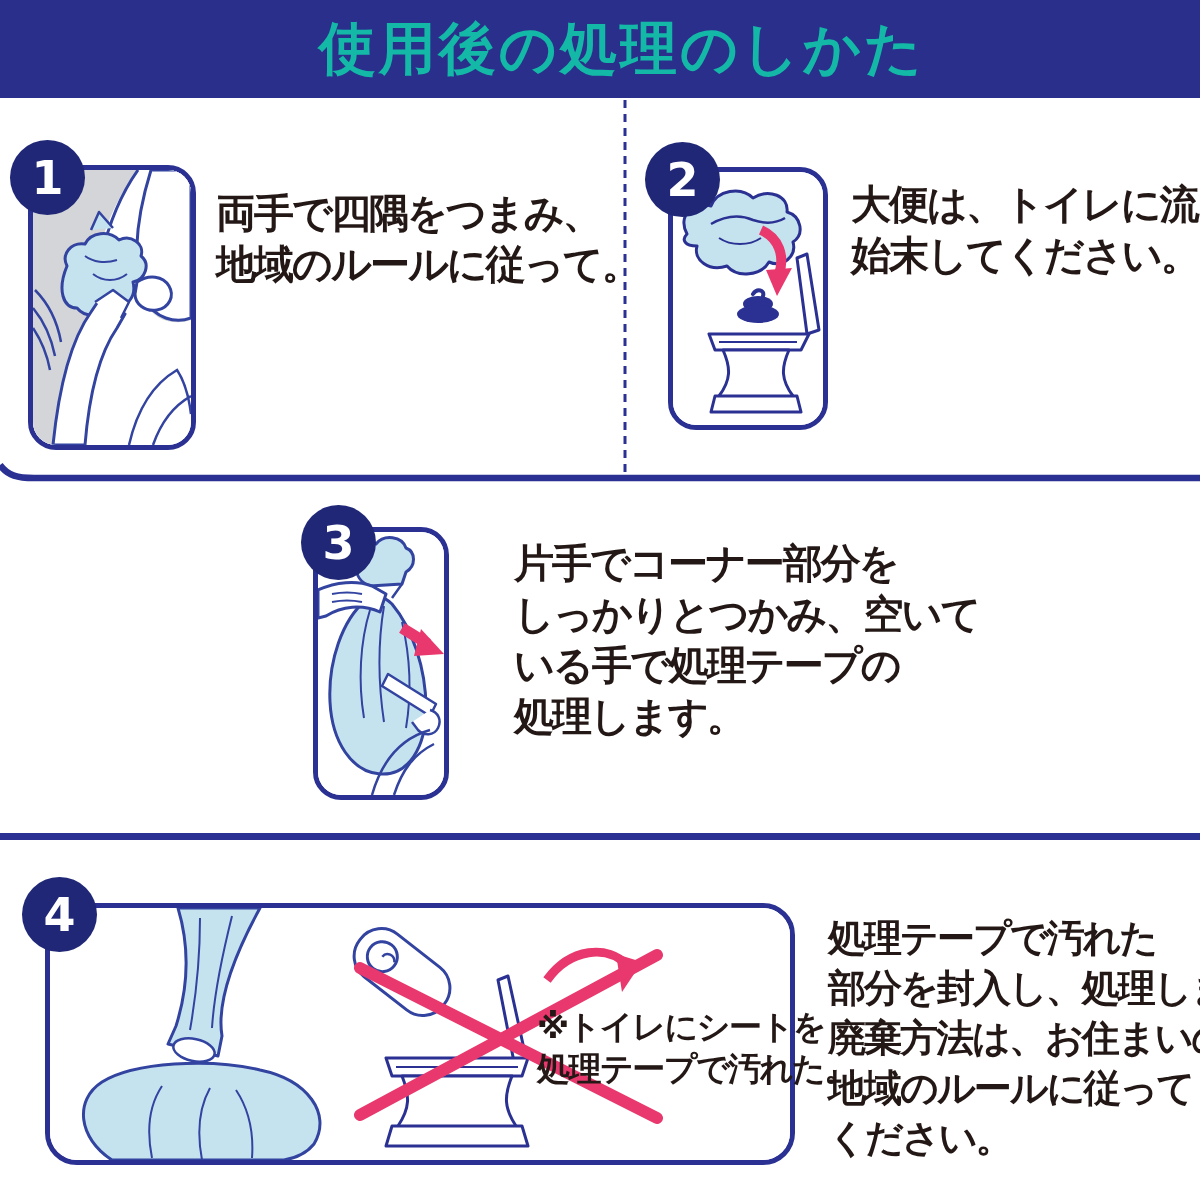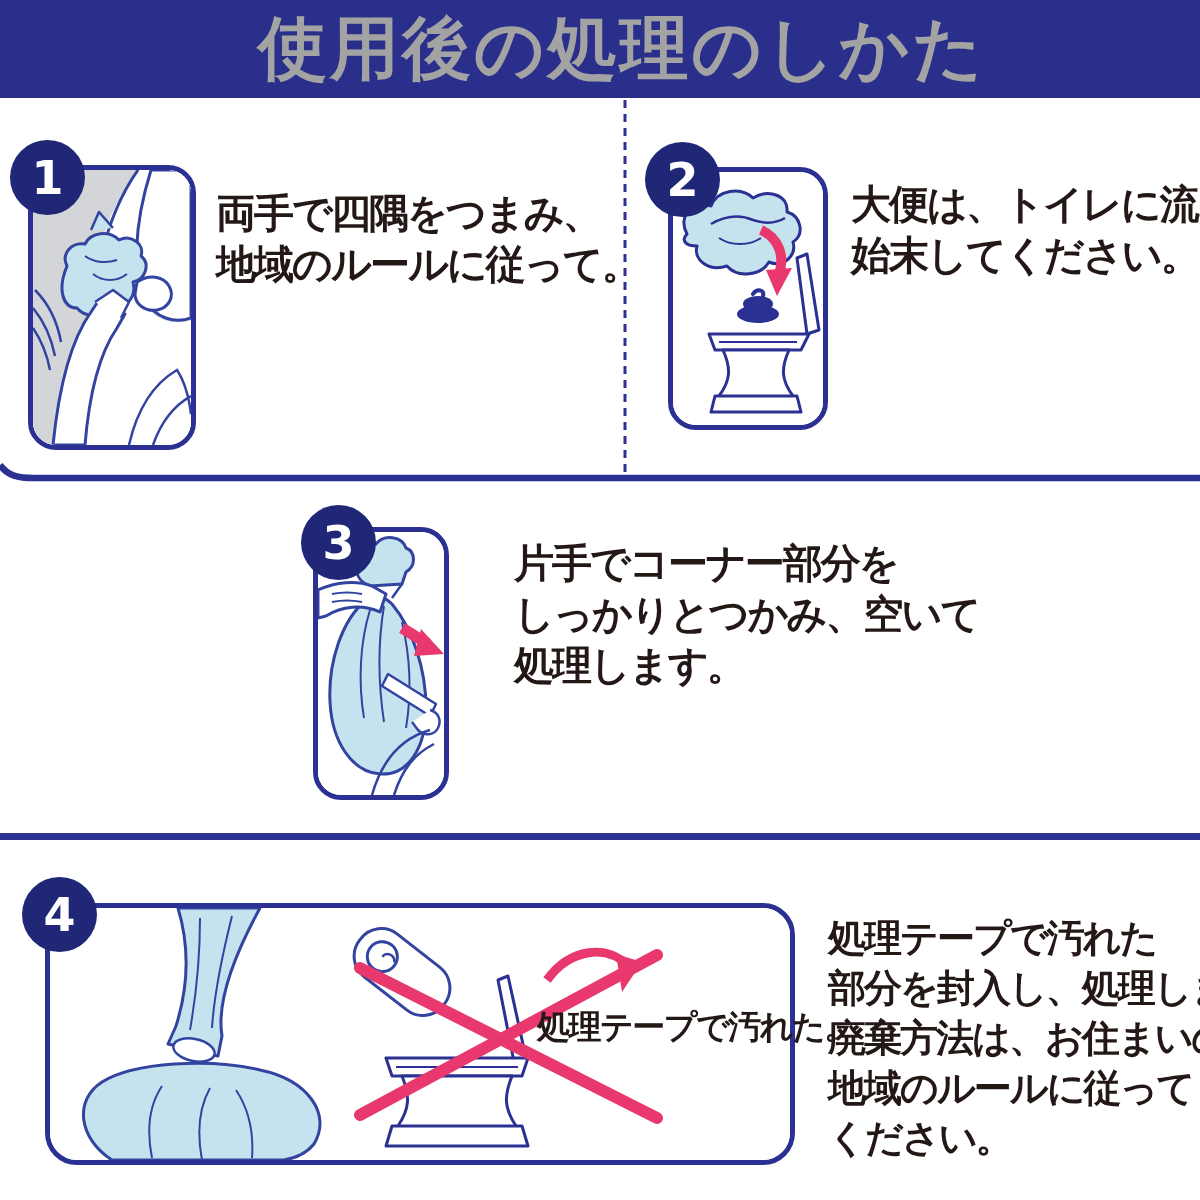--- a/index.html
+++ b/index.html
@@ -1,21 +1,21 @@
 <!DOCTYPE html>
 <html><head>
 <meta charset="utf-8">
 <style>
   html,body{margin:0;padding:0;background:#fff;}
   #page{position:relative;width:1200px;height:1200px;background:#ffffff;overflow:hidden;
         font-family:"DejaVu Sans","Liberation Sans",sans-serif;}
   
   .header{position:absolute;left:0;top:0;width:1200px;height:98px;background:#2A2F8C;
           display:flex;align-items:center;justify-content:center;}
-  .header-title{color:#a3a3a3;font-size:69px;font-weight:700;letter-spacing:3px;margin-left:44px;}
+  .header-title{color:#14b8a6;font-size:57px;font-weight:700;letter-spacing:3px;margin-left:44px;}
   
   .badge{position:absolute;width:75px;height:75px;border-radius:50%;background:#1F2776;
          display:flex;align-items:center;justify-content:center;z-index:5;}
   .badge span{color:#fff;font-size:46px;font-weight:700;line-height:1;}
   
   .frame{position:absolute;background:#fff;border:5px solid #2A3192;border-radius:28px;
          overflow:hidden;z-index:2;}
   .frame svg{display:block;width:100%;height:100%;}
   
   .caption{position:absolute;color:#231815;font-weight:700;font-size:40px;line-height:51px;
@@ -114,20 +114,21 @@
       <path d="M84 96 L110 112" stroke="#E8386D" stroke-width="11" fill="none"></path>
       <polygon points="103 97 126 122 96 124" fill="#E8386D"></polygon>
       <path d="M70 142 L118 172 L112 184 L64 154 Z" fill="#fff" stroke="#3243A0" stroke-width="2.5" stroke-linejoin="round"></path>
       <path d="M112 178 C120 180 124 188 120 196 C116 204 106 204 100 198 L94 190" fill="#fff" stroke="#3243A0" stroke-width="2.5"></path>
       <path d="M54 263 C64 228 84 206 112 198 M76 263 C84 238 96 222 116 212" fill="none" stroke="#3243A0" stroke-width="2.5"></path>
     </svg>
   </div>
   <div class="caption" style="left:514px;top:538px;">
     <div>片手でコーナー部分を</div>
     <div>しっかりとつかみ、空いて</div>
+    <div>いる手で処理テープの</div>
     <div>処理します。</div>
   </div>
 
   <div class="hline2"></div>
 
   <div class="badge" style="left:22px;top:877px;">
     <span>4</span>
   </div>
   <div class="frame" style="left:45px;top:903px;width:740px;height:252px;border-radius:32px;">
     <svg viewBox="0 0 740 252">
@@ -153,20 +154,21 @@
       <path d="M448 72 L458 68 L476 150 L464 154 Z" fill="#fff" stroke="#2A3192" stroke-width="3" stroke-linejoin="round"></path>
       <path d="M336 150 H478 L472 168 H342 Z" fill="#fff" stroke="#2A3192" stroke-width="3" stroke-linejoin="round"></path>
       <path d="M346 159 H468" fill="none" stroke="#2A3192" stroke-width="2"></path>
       <path d="M352 168 C360 188 360 200 348 218 C376 226 440 226 466 218 C454 200 454 188 462 168 Z" fill="#fff" stroke="#2A3192" stroke-width="3" stroke-linejoin="round"></path>
       <path d="M342 218 H472 L478 238 H336 Z" fill="#fff" stroke="#2A3192" stroke-width="3" stroke-linejoin="round"></path>
 
       <path d="M310 60 L607 210 M607 47 L310 207" stroke="#E8386D" stroke-width="12" stroke-linecap="round" fill="none"></path>
     </svg>
   </div>
   <div class="note" style="left:537px;top:1006px;">
+    <div>※トイレにシートを</div>
     <div>処理テープで汚れた。</div>
   </div>
   <div class="caption caption--s4" style="left:828px;top:913px;">
     <div>処理テープで汚れた</div>
     <div>部分を封入し、処理します。</div>
     <div>廃棄方法は、お住まいの</div>
     <div>地域のルールに従って</div>
     <div>ください。</div>
   </div>
 

